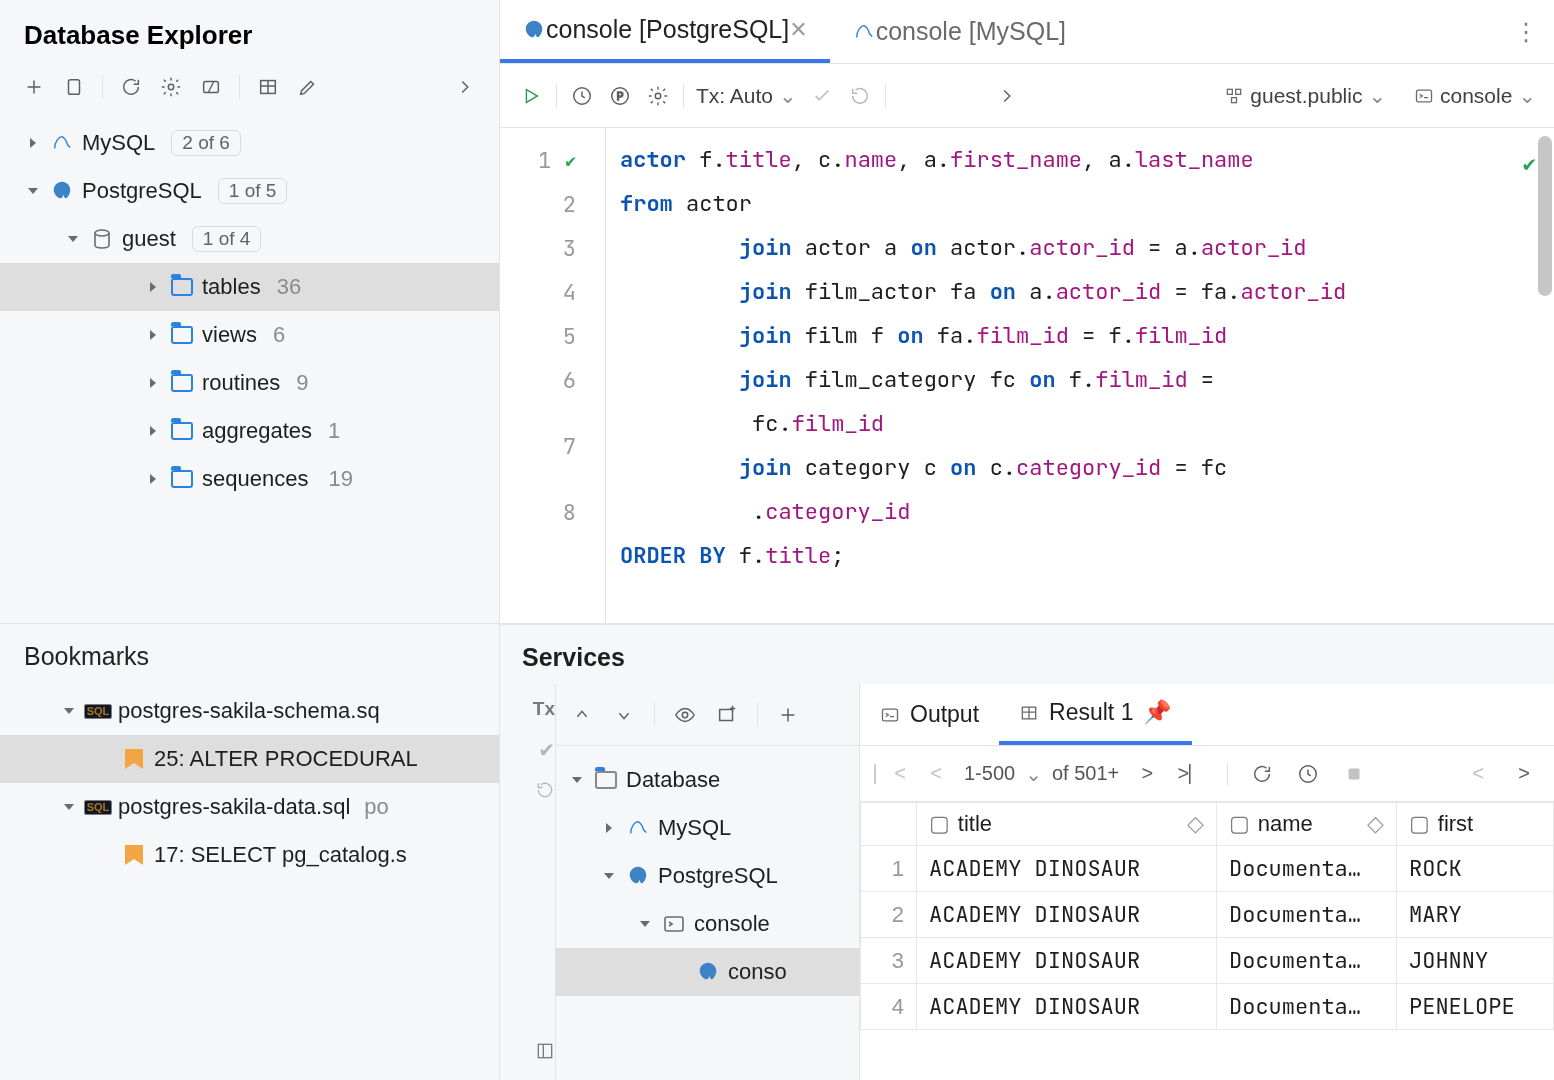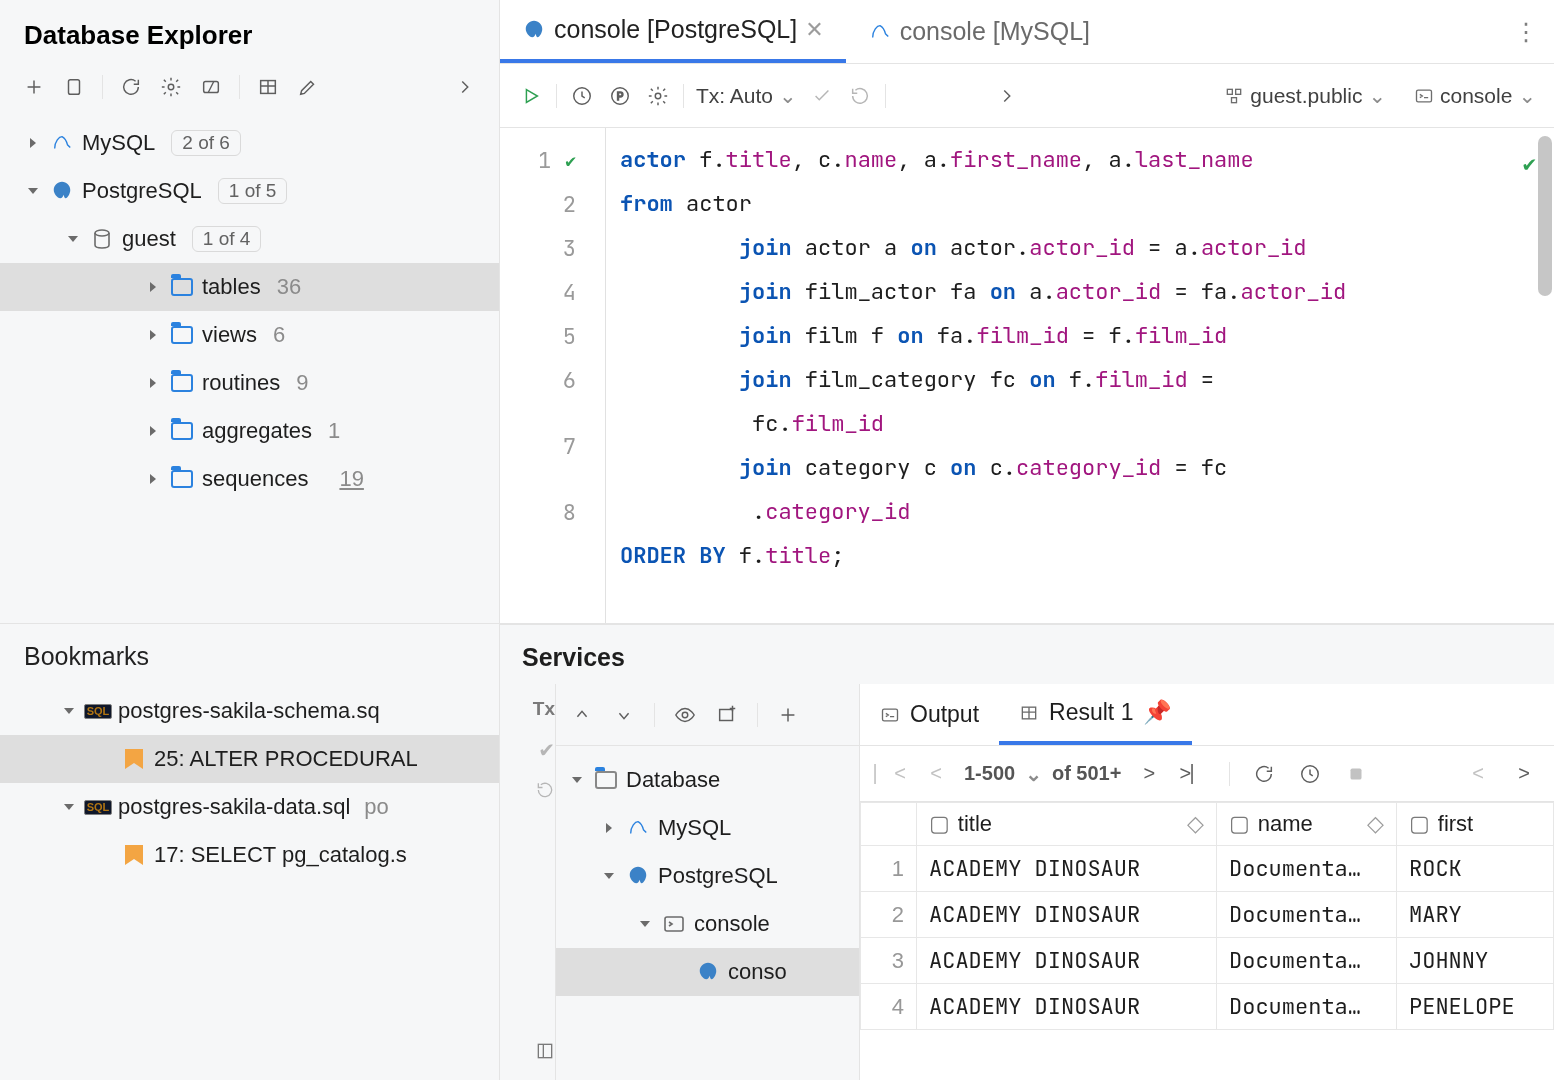--- a/index.html
+++ b/index.html
@@ -54,21 +54,21 @@
 
   .left-bottom{flex:1;border-top:1px solid var(--border);display:flex;flex-direction:column;min-width:0;}
   .bm-header{padding:18px 24px 12px 24px;font-weight:400;font-size:25px;color:#222;}
   .bm-tree .tree-row{font-size:22px;}
   .bm-icon{width:18px;height:20px;display:inline-block;background:#f3a543;clip-path:polygon(0 0,100% 0,100% 100%,50% 70%,0 100%);}
   .sql-icon{font-size:11px;font-weight:700;color:#b17513;border:1.5px solid #7f7f7f;padding:1px 2px;border-radius:2px;line-height:1;background:#0f172a;}
 
   
   .right{flex:1;display:flex;flex-direction:column;min-width:0;}
   .tabs{display:flex;align-items:stretch;border-bottom:1px solid var(--border);height:64px;background:#fff;}
-  .tab{display:flex;align-items:center;gap:8px;padding:0 22px;font-size:25px;color:#1e1e1e;position:relative;}
+  .tab{display:flex;align-items:center;gap:0;padding:0 22px;font-size:25px;color:#1e1e1e;position:relative;}
   .tab.active{border-bottom:4px solid #3978e8;color:#222;}
   .tab-close{color:#9c9c9c;font-size:22px;}
   .tabs .more{margin-left:auto;display:flex;align-items:center;padding-right:16px;color:#7e7e7e;font-size:24px;}
 
   .editor-toolbar{display:flex;align-items:center;height:64px;border-bottom:1px solid var(--border);padding:0 12px;font-size:21px;color:#414141;}
   .editor-toolbar .tb-icon{width:38px;height:38px;}
   .drop{display:inline-flex;align-items:center;gap:6px;padding:0 6px;}
   .drop .chev{color:#8c8c8c;}
 
   .editor-body{display:flex;height:496px;position:relative;border-bottom:1px solid var(--border);}
@@ -93,21 +93,21 @@
   .svc-row{display:flex;align-items:center;height:48px;gap:8px;white-space:nowrap;}
   .svc-row.sel{background:var(--sel);}
 
   .svc-right{flex:1;display:flex;flex-direction:column;min-width:0;}
   .svc-tabs{height:62px;border-bottom:1px solid var(--border);display:flex;align-items:stretch;font-size:23px;}
   .svc-tab{display:flex;align-items:center;gap:10px;padding:0 20px;color:#1e1e1e;}
   .svc-tab.active{border-bottom:4px solid #3978e8;}
   .svc-tab .pin{color:#7e7e7e;}
 
   .result-toolbar{height:56px;border-bottom:1px solid var(--border);display:flex;align-items:center;gap:10px;padding:0 12px;font-size:20px;color:#555;}
-  .result-toolbar .page{display:inline-flex;align-items:center;gap:10px;font-weight:bold;}
+  .result-toolbar .page{display:inline-flex;align-items:center;gap:10px;}
 
   .grid-wrap{flex:1;overflow:hidden;border-top:0;}
   table.grid{border-collapse:collapse;width:100%;font-family:"JetBrains Mono", Menlo, Consolas, monospace;font-size:22px;table-layout:fixed;}
   .grid th,.grid td{border:1px solid #e7e7e7;padding:8px 12px;text-align:left;white-space:nowrap;overflow:hidden;}
   .grid th{font-weight:400;background:#fff;font-family:inherit;}
   .grid th:first-child,.grid td:first-child{width:56px;text-align:right;color:#989898;font-family:-apple-system,Arial,sans-serif;}
   .colhead{display:flex;align-items:center;gap:8px;font-family:-apple-system,Arial,sans-serif;}
   .colhead .sort{margin-left:auto;color:#9c9c9c;}
   .col-icon{color:#7a7a7a;}
 
@@ -264,21 +264,21 @@
         <div class="tree-row" style="padding-left:144px;">
           <span class="expander">
               <svg viewBox="0 0 16 16">
                 <path d="M5 3l6 5-6 5z"></path>
               </svg>
             </span>
           <span class="icon-slot">
               <span class="folder-icon"></span>
             </span>
           <span class="tree-label">sequences</span>
-          <span class="tree-note" style="margin-left:23px;text-decoration:underline;">19</span>
+          <span class="tree-note" style="margin-left:12px;">19</span>
         </div>
       </div>
     </div>
     <div class="left-bottom">
       <div class="bm-header">Bookmarks</div>
       <div class="bm-tree tree">
         <div class="tree-row" style="padding-left:60px;">
           <span class="expander">
               <svg viewBox="0 0 16 16">
                 <path d="M3 5l5 6 5-6z"></path>

